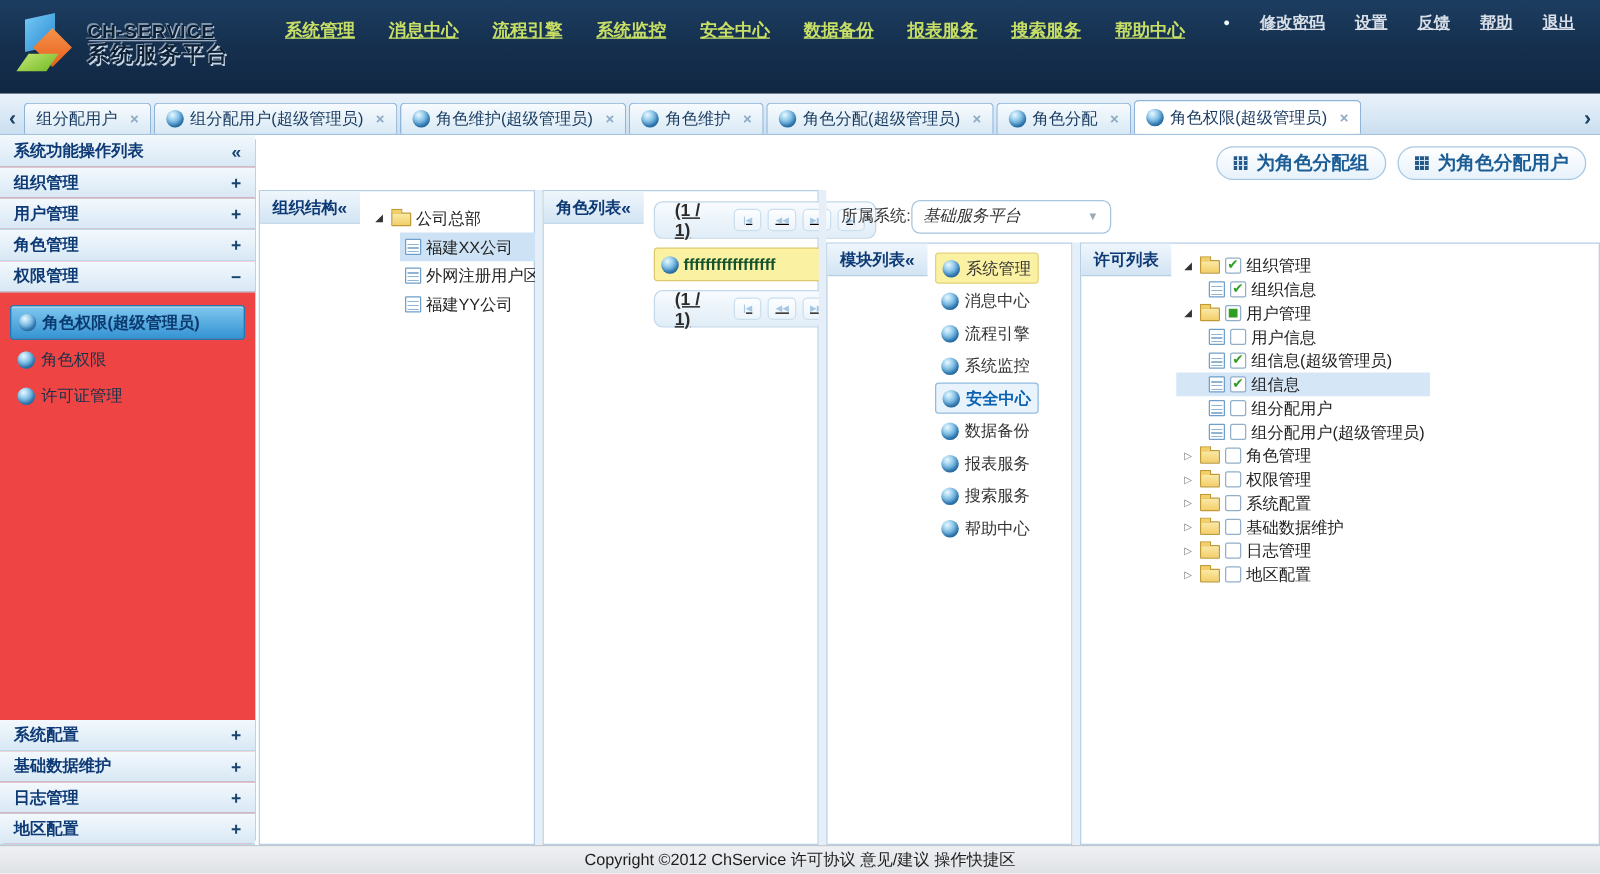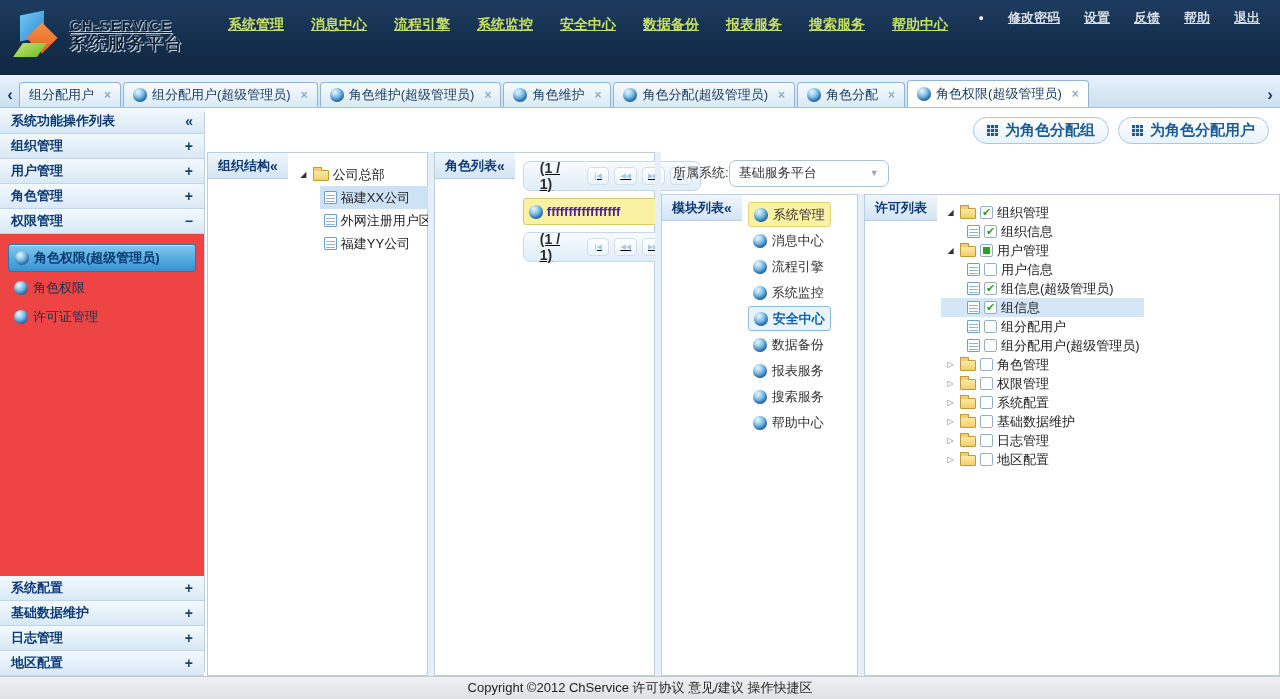--- a/index.html
+++ b/index.html
@@ -65,27 +65,27 @@
   .folder { flex:none; position:relative; width:16px; height:11px; background:linear-gradient(#fbe9a6,#f3cf6b); border:1px solid #c09a35; border-radius:1px; margin-top:2px; }
   .folder::before { content:""; position:absolute; left:-1px; top:-4px; width:7px; height:3px; background:#f3cf6b; border:1px solid #c09a35; border-bottom:none; border-radius:1px 1px 0 0; }
   .doc { flex:none; width:13px; height:13px; background:#fff; border:1px solid #6f9fca; border-radius:1px; background-image:linear-gradient(to bottom,transparent 3px,#8fb4d4 3px,#8fb4d4 4px,transparent 4px,transparent 6px,#8fb4d4 6px,#8fb4d4 7px,transparent 7px,transparent 9px,#8fb4d4 9px,#8fb4d4 10px,transparent 10px); background-size:9px 100%; background-repeat:no-repeat; background-position:1px 0; }
 
   
   .role-panel { width:221px; flex:none; }
   .role-body { padding:8px; }
   .pager { height:30px; border:1px solid #c3d8ea; border-radius:7px; background:linear-gradient(#f7fbfe,#e0edf7); display:flex; align-items:center; padding:0 8px;text-decoration:underline; }
   .pager-label { font-weight:bold; color:#2b2b2b; font-size:14px; margin:0 12px 0 8px; }
   .pg-btn { width:27px; height:18px; margin-left:5px; border:1px solid #ccdfef; border-radius:4px; background:linear-gradient(#fdfeff,#ecf4fa); color:#a6c8e4; font-size:7px; font-weight:bold; display:flex; align-items:center; justify-content:center; cursor:pointer; letter-spacing:0; }
-  .role-item { margin:7px 0; height:27px; background:#fbf1a3; border:1px solid #dcc96e; border-radius:3px; display:flex; align-items:center; gap:4px; padding:0 5px; color:#4c1d95; font-weight:bold; font-size:13px; cursor:pointer; }
+  .role-item { margin:7px 0; height:27px; background:#fbf1a3; border:1px solid #dcc96e; border-radius:3px; display:flex; align-items:center; gap:4px; padding:0 5px; color:#14532d; font-weight:bold; font-size:13px; cursor:pointer; }
 
   
   .right-region { flex:1; display:flex; flex-direction:column; min-width:0; }
   .sys-row { height:42px; flex:none; display:flex; align-items:center; padding:0 12px; font-size:13px; color:#333; }
   .select { width:160px; height:27px; border:1px solid #a8c4dd; border-radius:7px; background:#fff; display:flex; align-items:center; padding:0 9px; gap:8px; font-size:13px; color:#333; cursor:pointer; }
-  .select .val { flex:1; }
+  .select .val { flex:1;font-style:italic; }
   .select .arr { color:#9aa9b8; font-size:9px; }
   .right-panels { flex:1; display:flex; min-height:0; }
   .module-panel { width:197px; flex:none; }
   .mod-body { padding:7px 6px; }
   .mod-item { height:25px; display:flex; align-items:center; gap:5px; padding:0 5px; margin-bottom:1px; font-size:13px; color:#333; cursor:pointer; }
   .mod-item.yellow { background:#fbf1a3; border:1px solid #e3d178; border-radius:3px; }
   .mod-item.blue { background:#e8f3fc; border:1px solid #8fbbdf; border-radius:3px; color:#0b62b0; font-weight:bold; }
   .license-panel { flex:1; }
   .lic-body { padding:8px 4px; font-size:13px; color:#222; }
   .lic-row { display:flex; align-items:center; gap:4px; height:19px; padding:0 4px; cursor:pointer; }

